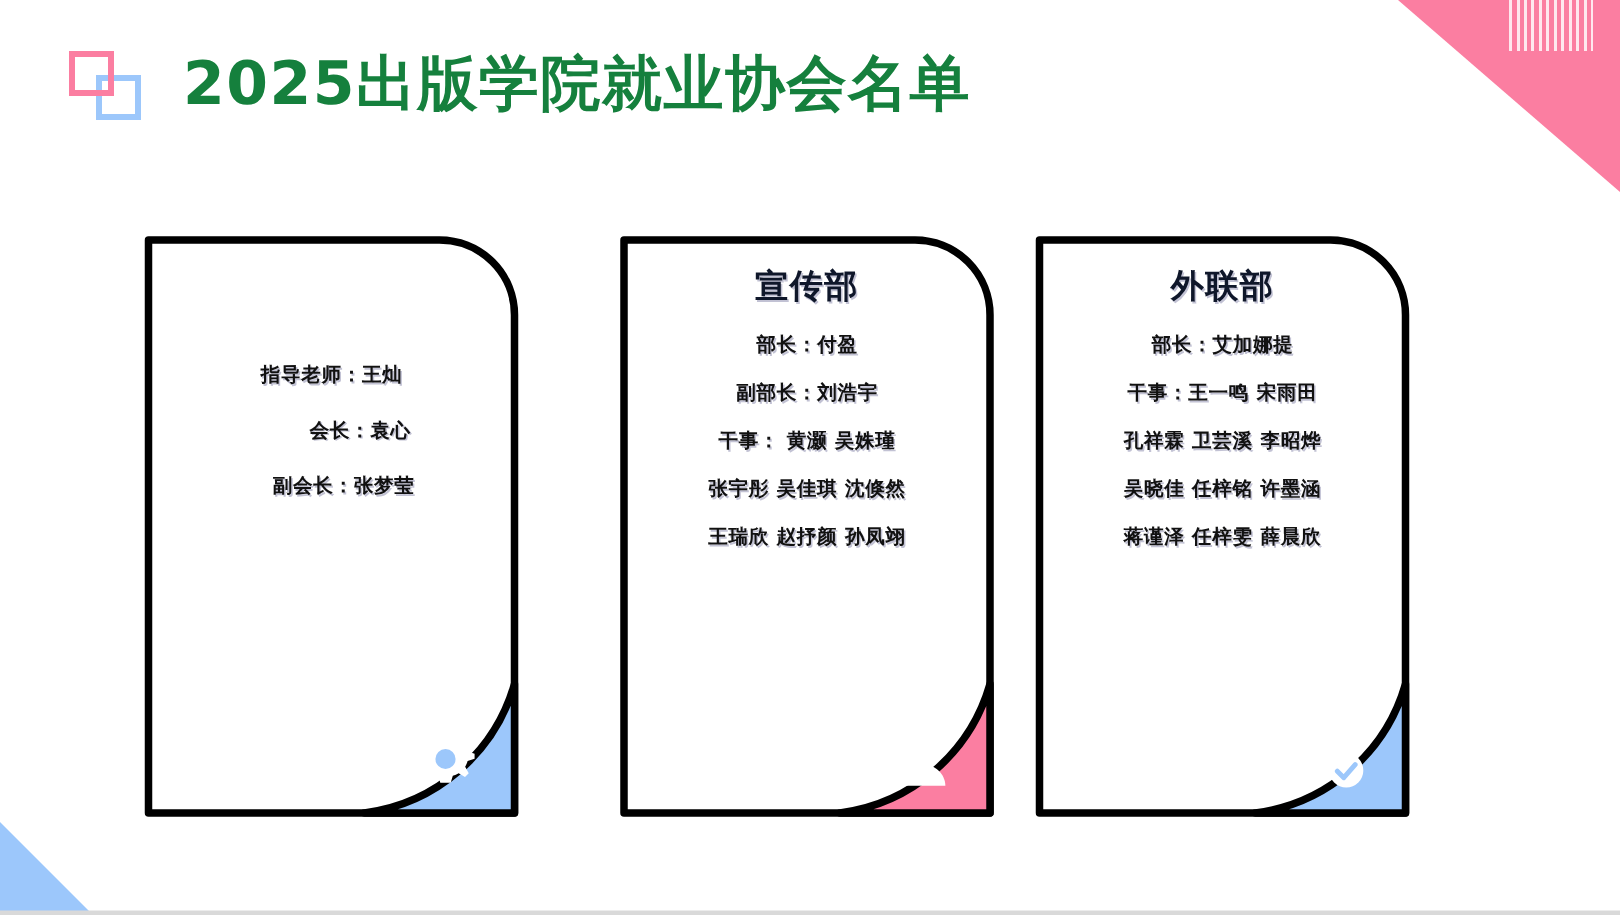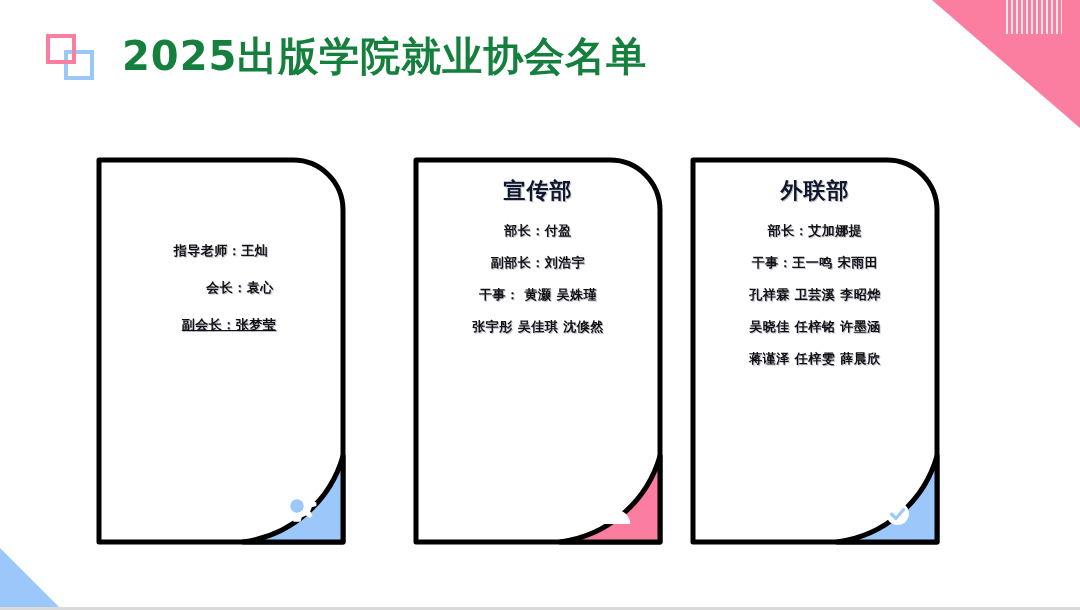--- a/index.html
+++ b/index.html
@@ -142,21 +142,21 @@
     font-weight: bold;
     color: #111;
     line-height: 1.0;
     margin: 0 0 19px 0;
     letter-spacing: 0.5px;
     text-shadow: 1px 1px 0 rgba(120,120,160,0.45);
   }
   .card-1 .card-line { margin-bottom: 24px; }
   .card-line.ind-1 { padding-left: 0; text-align: center; }
   .card-line.ind-2 { padding-left: 38px; }
-  .card-line.ind-3 { padding-left: 16px; text-decoration: underline; }
+  .card-line.ind-3 { padding-left: 16px; }
 
   
   .leaf-icon {
     position: absolute;
     z-index: 4;
     right: 24px;
     bottom: 14px;
     width: 52px; height: 52px;
     pointer-events: none;
   }
@@ -208,20 +208,21 @@
         <path d="M4,4 H198 A50,50 0 0 1 248,54 V386 H4 Z" fill="#ffffff" stroke="#000000" stroke-width="5" stroke-linejoin="round"></path>
         <path d="M248,300 A120,120 0 0 1 148,386 H248 Z" fill="#fb7ea1" stroke="#000000" stroke-width="5" stroke-linejoin="round"></path>
       </svg>
     </div>
     <div class="card-body">
       <div class="card-heading">宣传部</div>
       <div class="card-line">部长：付盈</div>
       <div class="card-line">副部长：刘浩宇</div>
       <div class="card-line">干事： 黄灏 吴姝瑾</div>
       <div class="card-line">张宇彤 吴佳琪 沈倏然</div>
+      <div class="card-line">王瑞欣 赵抒颜 孙凤翊</div>
     </div>
     <div class="leaf-icon">
       <svg viewBox="0 0 48 48" aria-hidden="true">
         <circle cx="24" cy="16" r="9" fill="#ffffff"></circle>
         <path fill="#ffffff" d="M24,27 c-9,0 -15,6.5 -15,13.5 h30 C39,33.5 33,27 24,27 Z"></path>
       </svg>
     </div>
   </div>
 
   <div class="card card-3">

